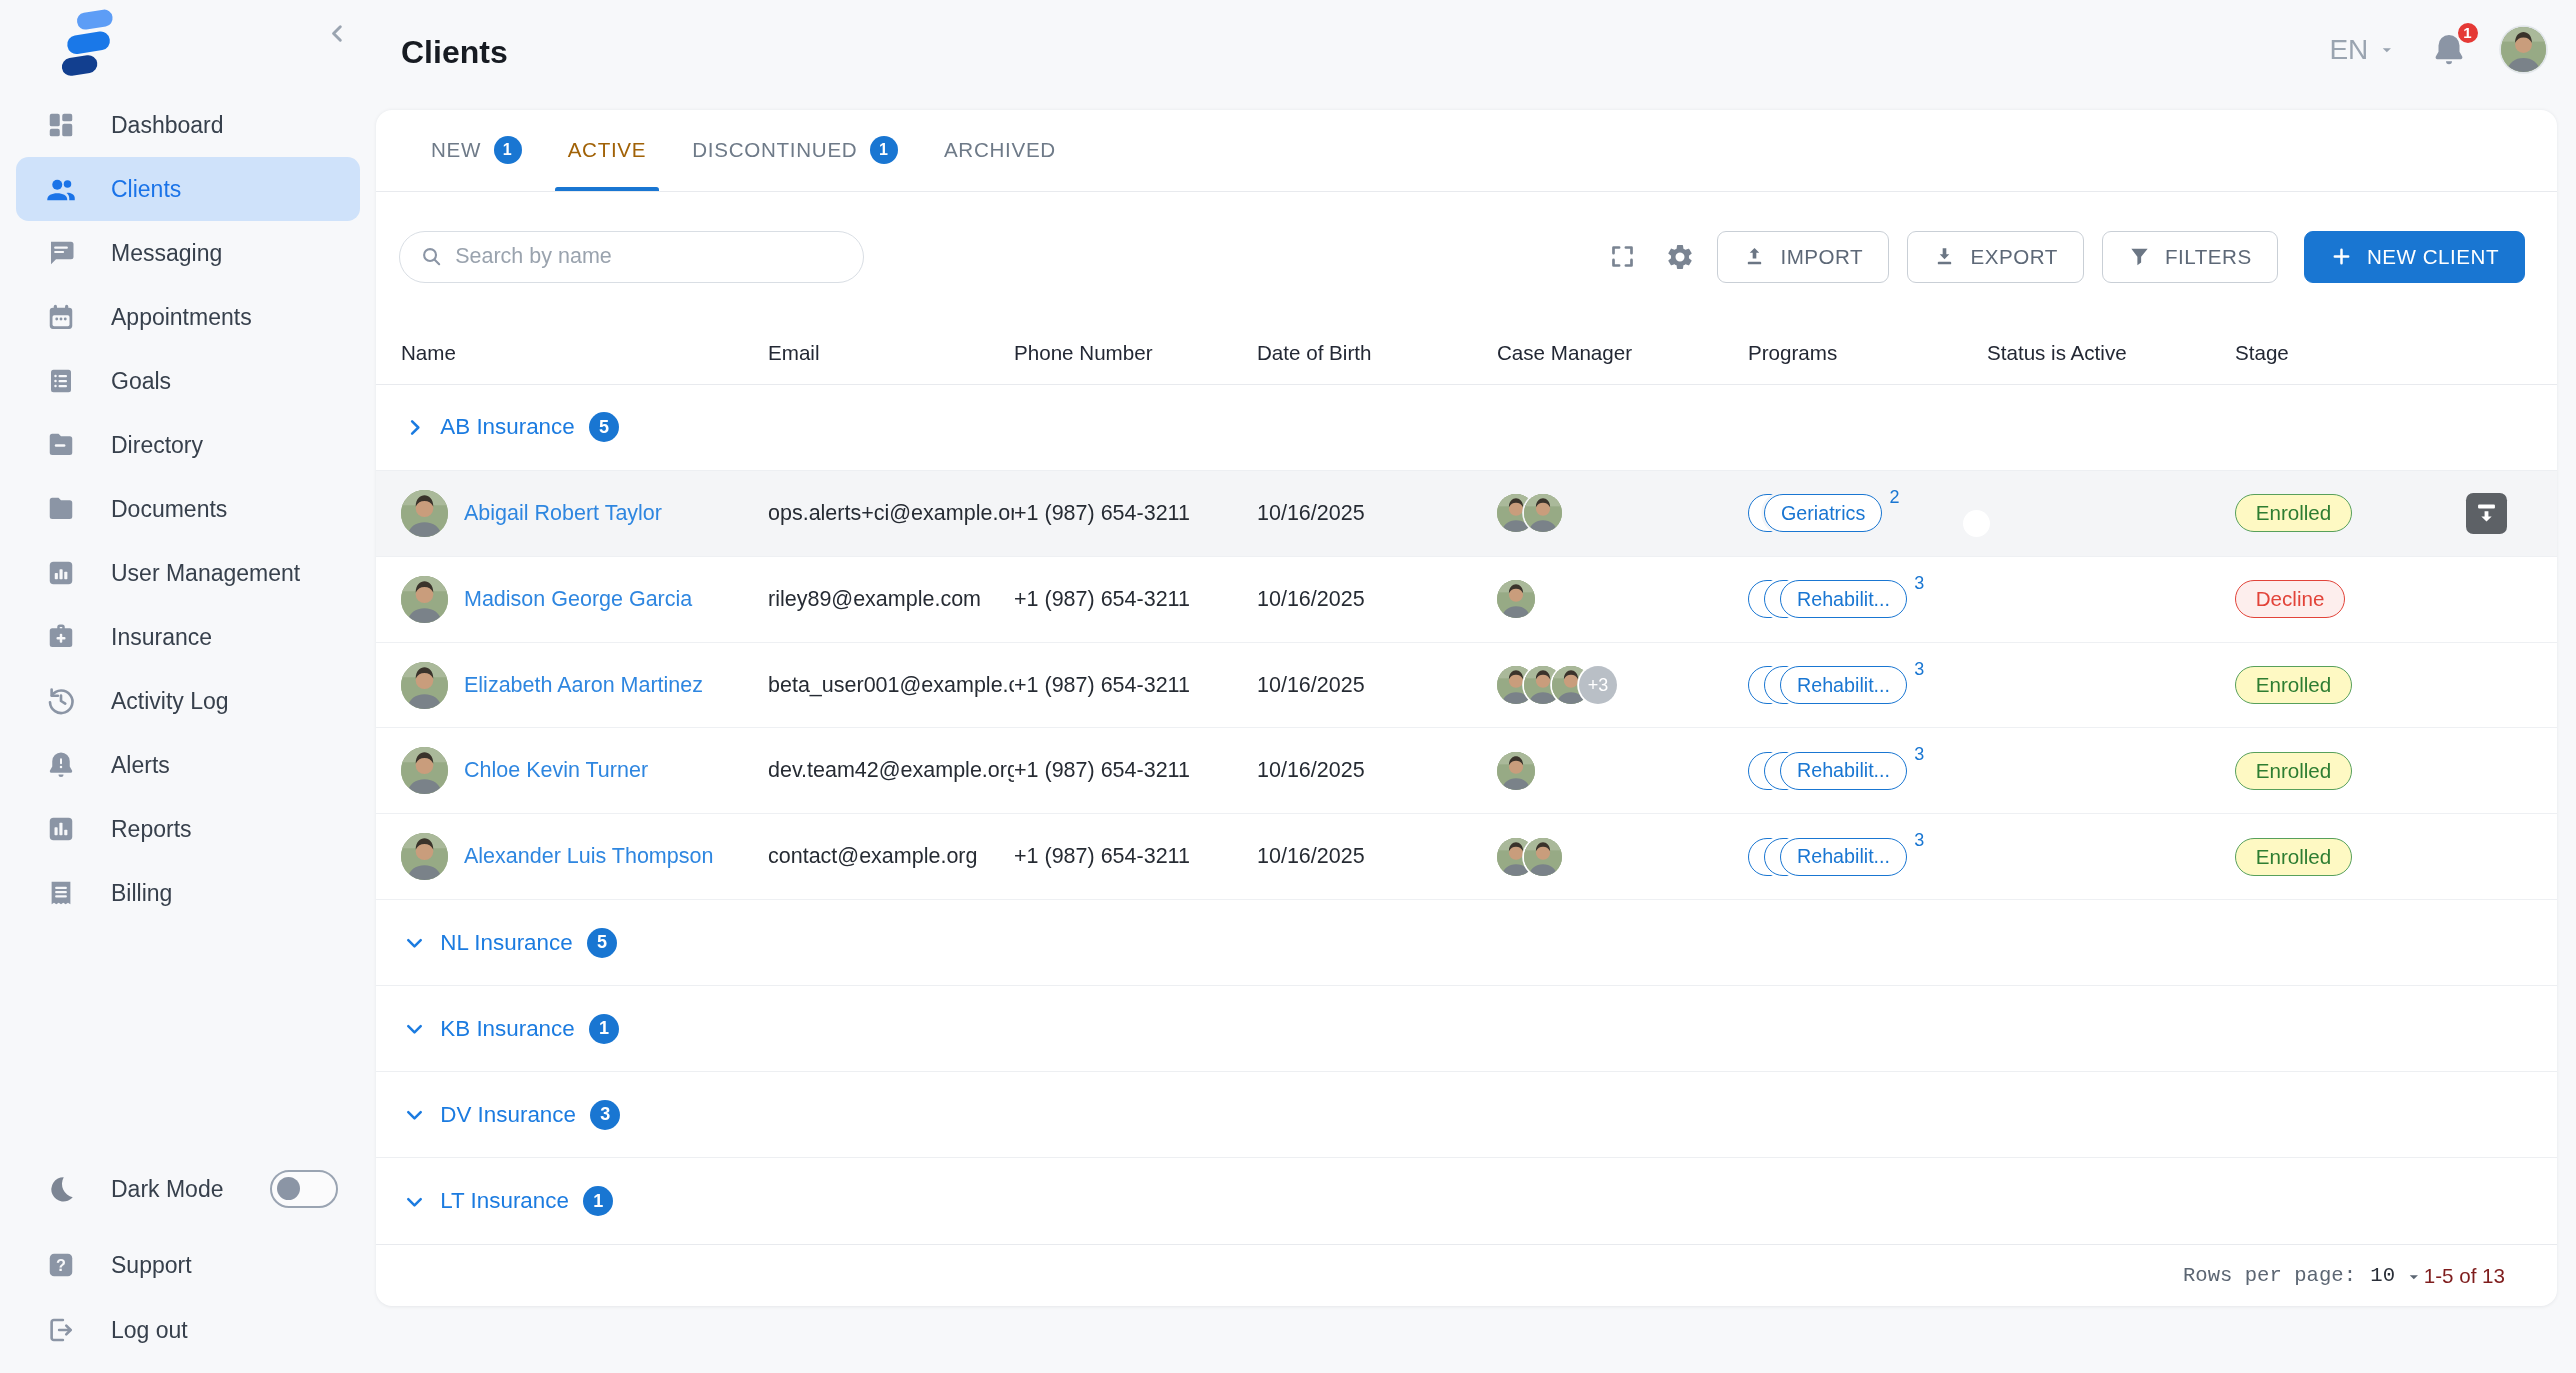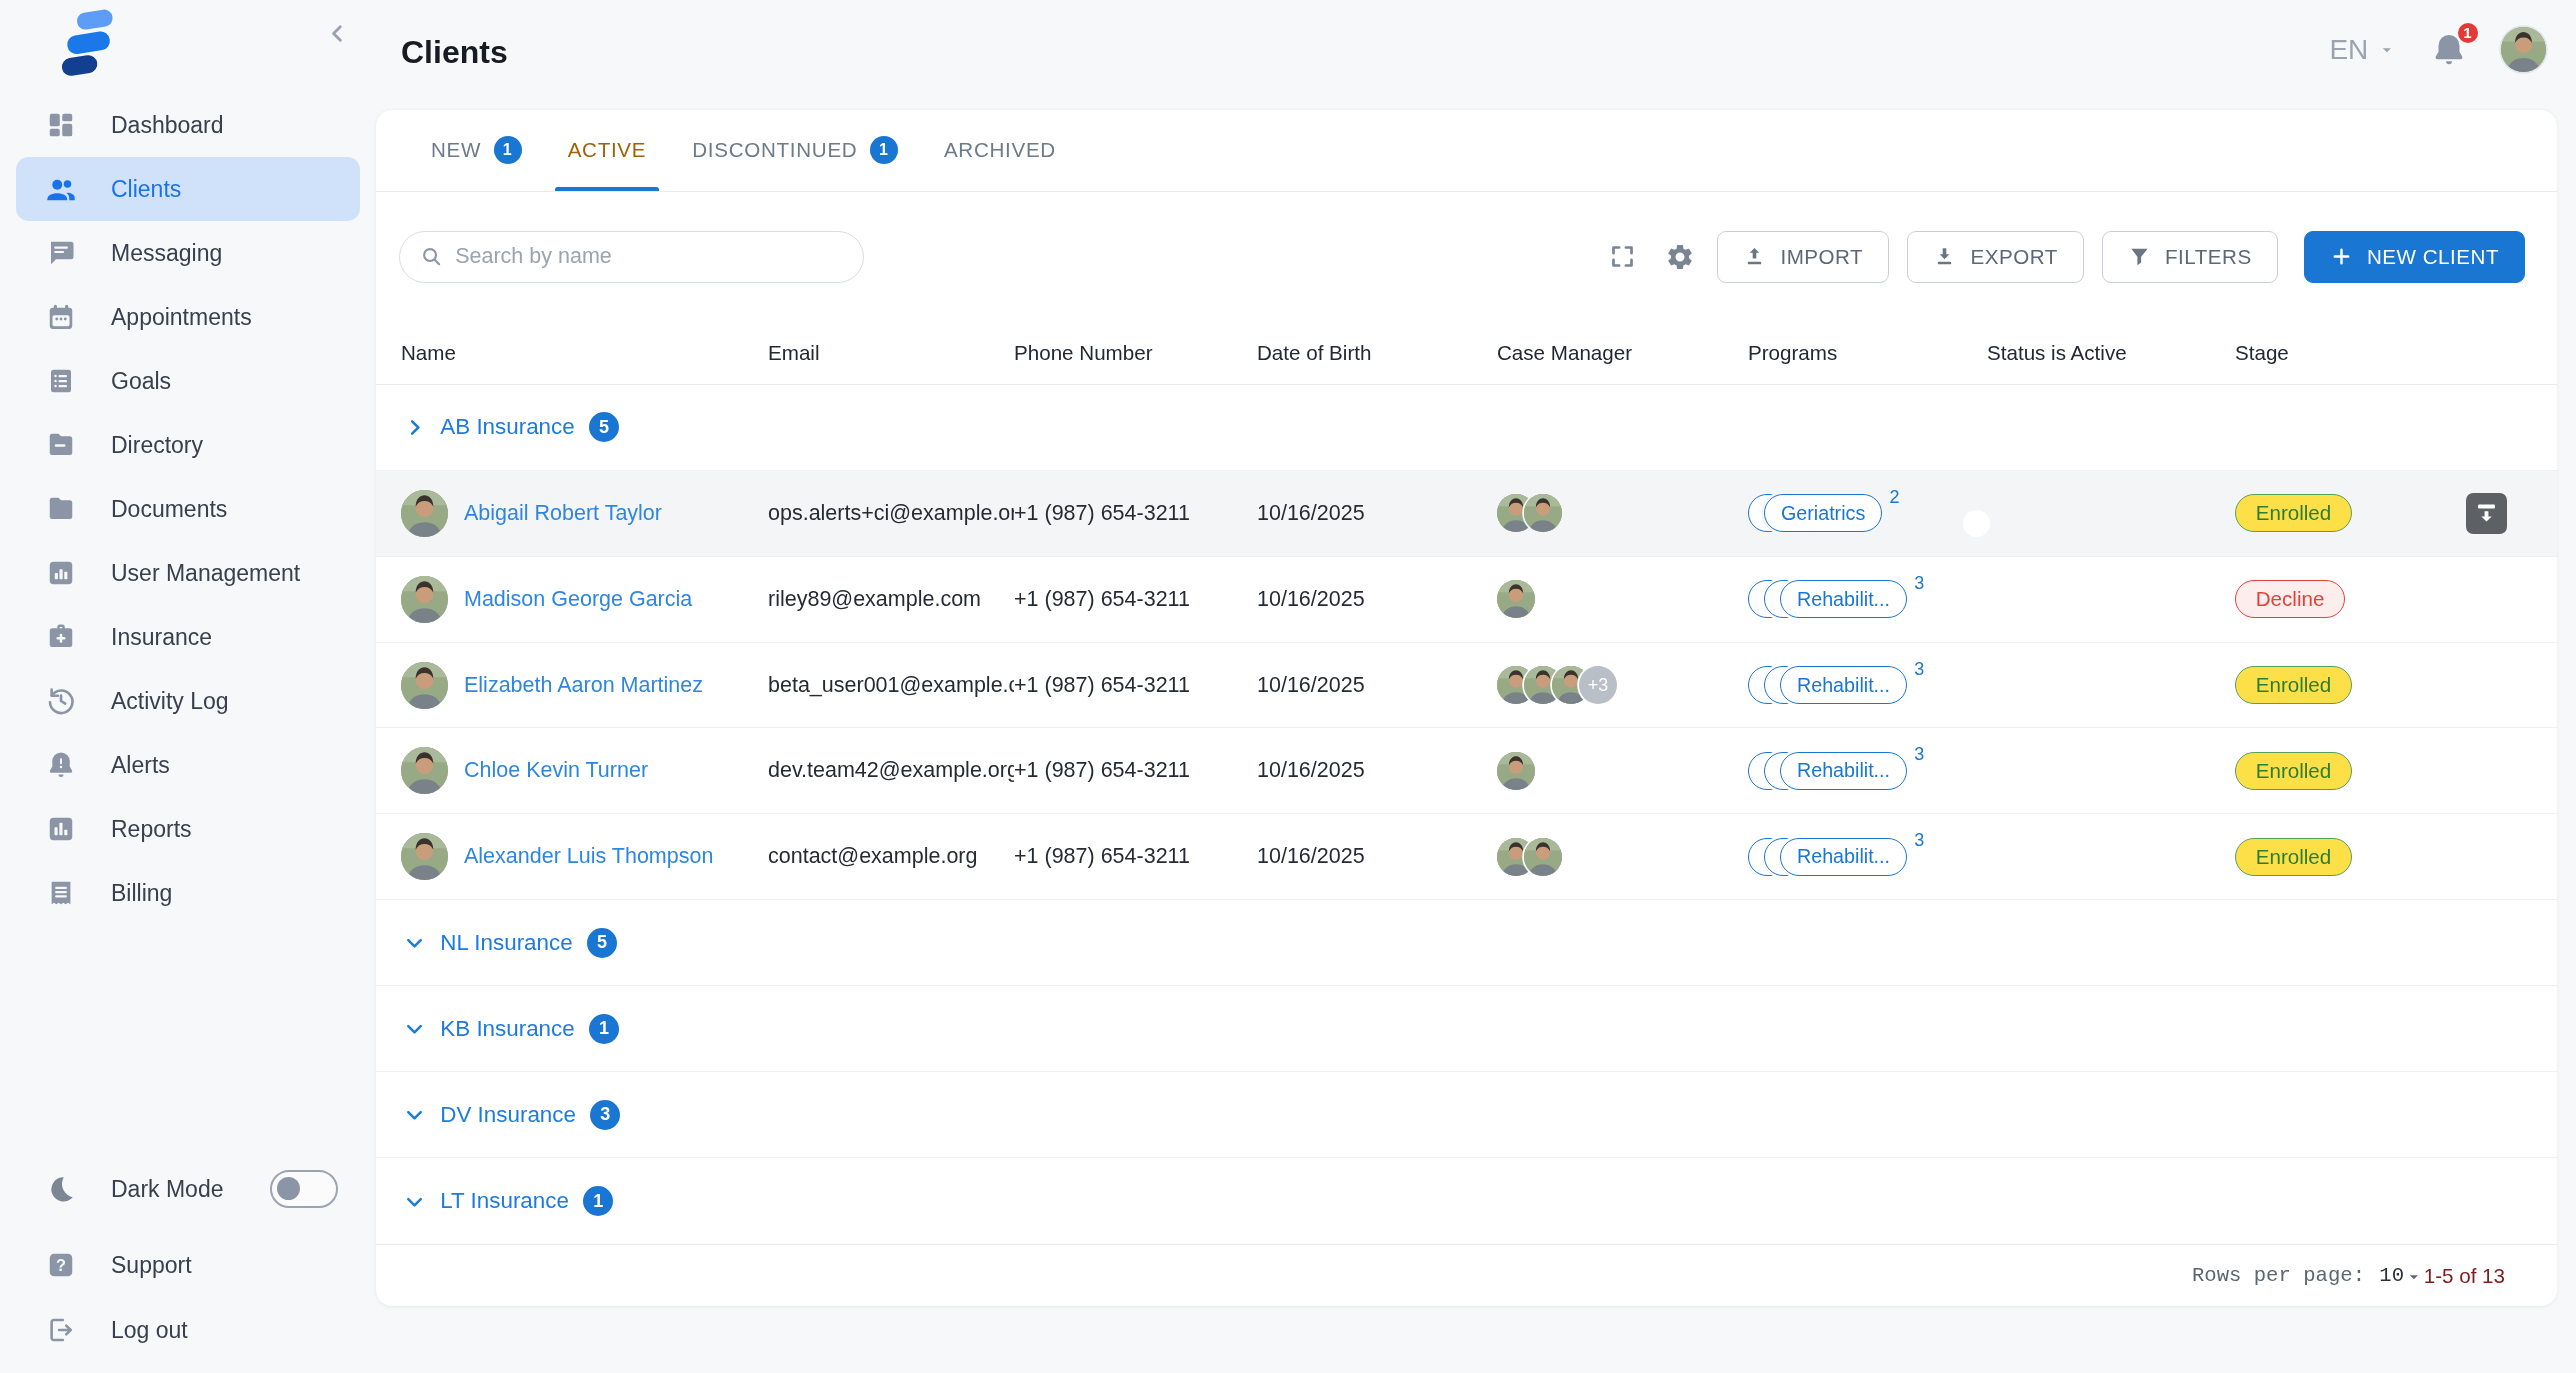--- a/index.html
+++ b/index.html
@@ -74,28 +74,28 @@
   .more-chip { width:38px; height:38px; border-radius:50%; background:#b9bfc6; color:#fff; font-size:18px; display:flex; align-items:center; justify-content:center; z-index:2; box-shadow:0 0 0 1.8px var(--rowbg); }
   .chips { display:flex; align-items:center; }
   .chip { height:38px; border:1.8px solid #1976d2; border-radius:19.7px; background:#fff; color:#1976d2; font-size:19.7px; display:flex; align-items:center; padding:0 16px; white-space:nowrap; box-shadow:0 0 0 2.7px var(--rowbg); position:relative; }
   .chip.sliver { width:43px; padding:0 0 0 13.4px; overflow:hidden; margin-right:-27px; }
   .chip.z1{z-index:1} .chip.z2{z-index:2} .chip.z3{z-index:3}
   .chip.full { max-width:175px; overflow:hidden; }
   .chip-sup { color:#1976d2; font-size:18px; margin-left:7.2px; transform:translateY(-16px); }
   .switch { width:57px; height:36px; border-radius:18px; background:#1976d2; position:relative; margin-left:7.2px; cursor:pointer; }
   .switch .knob { position:absolute; right:4.5px; top:4.5px; width:27px; height:27px; border-radius:50%; background:#fff; }
   .stage-badge { display:inline-flex; align-items:center; justify-content:center; height:38px; padding:0 19.7px; border-radius:19.7px; font-size:20.6px; width:max-content; }
-  .stage-badge.success { color:#2e7d32; border:1.8px solid #57a05b; background:#fde047; }
+  .stage-badge.success { color:#2e7d32; border:1.8px solid #57a05b; background:#fef9c3; }
   .stage-badge.danger { color:#e24339; border:1.8px solid #e24339; background:#fdeeed; }
   .archive-btn { width:41px; height:41px; border-radius:7.2px; background:#5d6166; display:flex; align-items:center; justify-content:center; margin-left:25px; cursor:pointer; }
 
   
   .tfoot { margin-top:auto; height:62px; border-top:0.9px solid #e8eaee; display:flex; align-items:center; justify-content:flex-end; padding-right:52px; font-size:20.6px; color:#5c6673; }
   .rpp { display:flex; align-items:center; gap:14.3px;font-family:Liberation Mono, monospace; }
-  .rpp .val { color:#2a2f38; display:flex; align-items:flex-end; cursor:pointer; }
+  .rpp .val { color:#2a2f38; display:flex; align-items:flex-end; gap:9px; cursor:pointer; }
   .range { color:#7f1d1d; }
 </style>
 </head>
 <body>
 
 <aside class="sidebar">
   <div class="logo">
     <svg width="77" height="82" viewBox="0 0 86 92">
       <rect x="30" y="8" width="40" height="19" rx="9" fill="#5d9df6" transform="rotate(-9 50 17)"></rect>
       <rect x="19" y="33" width="48" height="21" rx="10" fill="#1a78e8" transform="rotate(-9 43 43)"></rect>

